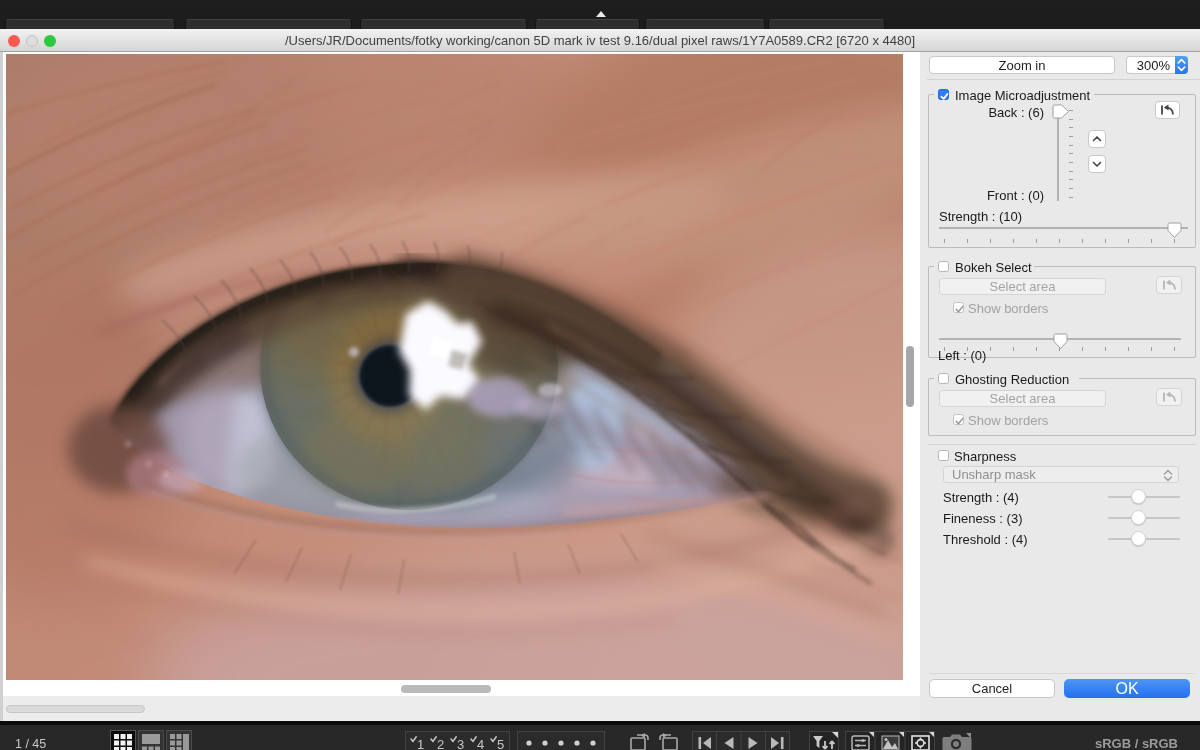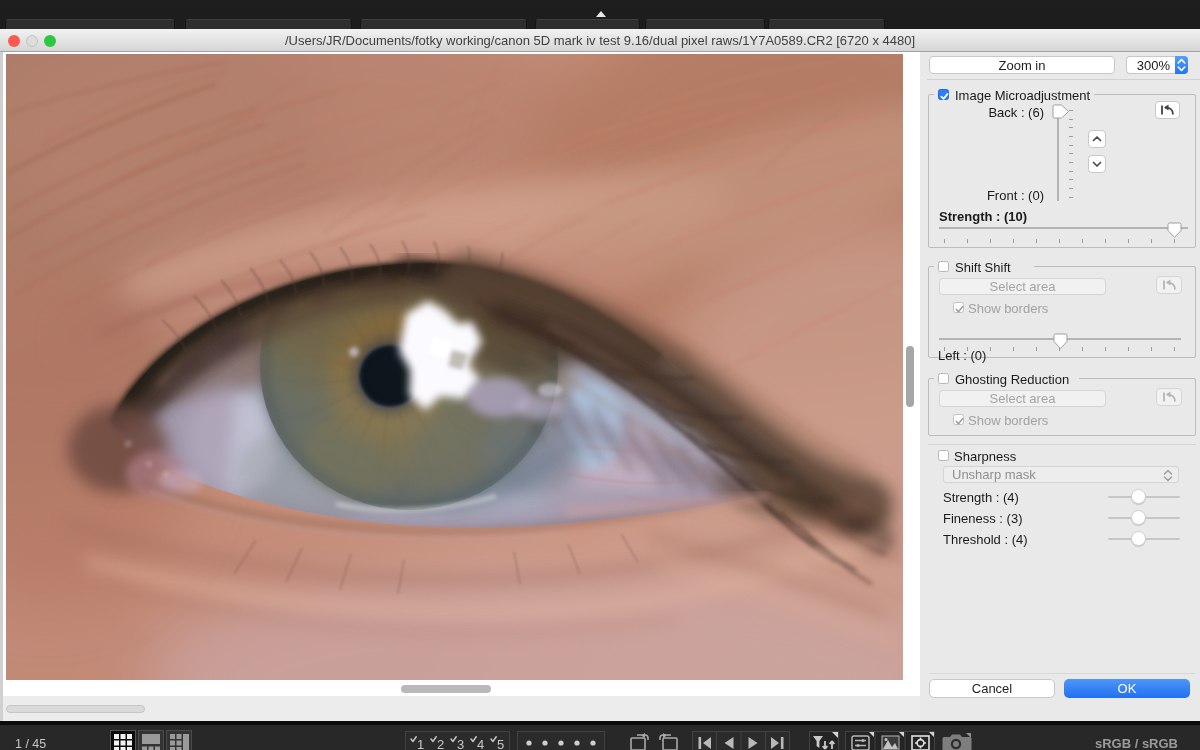--- a/index.html
+++ b/index.html
@@ -407,41 +407,41 @@
         </svg></div>
     <div class="btn" style="left:168px; top:103px; width:18px; height:18px;"><svg width="16" height="16">
           <path d="M4.5,6.5 L8,10 L11.5,6.5" fill="none" stroke="#4a4a4a" stroke-width="1.7" stroke-linecap="round" stroke-linejoin="round"></path>
         </svg></div>
     <div class="btn" style="left:235px; top:49px; width:25px; height:18px;"><svg width="23" height="16">
           <path d="M6,3.5 v9" stroke="#444" stroke-width="1.8" fill="none"></path>
           <path d="M17,12.5 c0,-5 -3,-7 -8,-7" stroke="#444" stroke-width="1.8" fill="none"></path>
           <path d="M12.5,2.5 l-4.5,3 l4.5,3 z" fill="#444"></path>
         </svg></div>
     <div class="lbl" style="left:0px; top:136px; width:124px; text-align:right;">Front : (0)</div>
-    <div class="lbl" style="left:19px; top:157px;font-weight:bold;">Strength : (10)</div>
+    <div class="lbl" style="left:19px; top:157px;">Strength : (10)</div>
     <div class="track" style="left:19px; top:175px; width:249px; height:2px;"></div>
     <svg class="abs" style="left:247px; top:170px;" width="15" height="17">
         <path d="M1,2.5 a1.5,1.5 0 0 1 1.5,-1.5 h10 a1.5,1.5 0 0 1 1.5,1.5 v6 l-6.5,7 l-6.5,-7 z" fill="#fff" stroke="#9e9e9e" stroke-width="1"></path>
       </svg>
     <div class="tick" style="left:24px;  top:187px; width:1px; height:4px;"></div>
     <div class="tick" style="left:47px;  top:187px; width:1px; height:4px;"></div>
     <div class="tick" style="left:70px;  top:187px; width:1px; height:4px;"></div>
     <div class="tick" style="left:93px;  top:187px; width:1px; height:4px;"></div>
     <div class="tick" style="left:116px; top:187px; width:1px; height:4px;"></div>
     <div class="tick" style="left:139px; top:187px; width:1px; height:4px;"></div>
     <div class="tick" style="left:162px; top:187px; width:1px; height:4px;"></div>
     <div class="tick" style="left:185px; top:187px; width:1px; height:4px;"></div>
     <div class="tick" style="left:208px; top:187px; width:1px; height:4px;"></div>
     <div class="tick" style="left:231px; top:187px; width:1px; height:4px;"></div>
     <div class="tick" style="left:254px; top:187px; width:1px; height:4px;"></div>
 
     <div class="fieldset" style="left:8px; top:214px; width:268px; height:92px;"></div>
     <div class="abs" style="left:14px; top:208px; width:100px; height:13px; background:#e9e9e9;"></div>
     <div class="cb off" style="left:18px; top:209px;"></div>
-    <div class="lbl" style="left:35px; top:208px;">Shift Shift</div>
+    <div class="lbl" style="left:35px; top:208px;">Bokeh Select</div>
     <div class="dbtn" style="left:19px; top:226px; width:167px; height:17px; line-height:16px;">Select area</div>
     <div class="dbtn" style="left:236px; top:224px; width:26px; height:18px;"><svg width="23" height="16">
           <path d="M6,3.5 v9" stroke="#b5b5b5" stroke-width="1.8" fill="none"></path>
           <path d="M17,12.5 c0,-5 -3,-7 -8,-7" stroke="#b5b5b5" stroke-width="1.8" fill="none"></path>
           <path d="M12.5,2.5 l-4.5,3 l4.5,3 z" fill="#b5b5b5"></path>
         </svg></div>
     <div class="cb dis" style="left:33px; top:250px;"><svg width="11" height="11">
           <path d="M2.3,5.4 L4.5,7.8 L8.6,2.6" fill="none" stroke="#9a9a9a" stroke-width="1.5" stroke-linecap="round" stroke-linejoin="round"></path>
         </svg></div>
     <div class="lblg" style="left:48px; top:249px;">Show borders</div>
@@ -492,21 +492,21 @@
     <div class="sthumb" style="left:211px; top:437px;"></div>
     <div class="lbl" style="left:23px; top:459px;">Fineness : (3)</div>
     <div class="strack" style="left:188px; top:465px; width:72px;"></div>
     <div class="sthumb" style="left:211px; top:458px;"></div>
     <div class="lbl" style="left:23px; top:480px;">Threshold : (4)</div>
     <div class="strack" style="left:188px; top:486px; width:72px;"></div>
     <div class="sthumb" style="left:211px; top:479px;"></div>
 
     <div class="abs" style="left:9px; top:621px; width:266px; height:1px; background:#d8d8d8;"></div>
     <div class="btn" style="left:9px; top:627px; width:126px; height:19px; line-height:18px; border-radius:5px;">Cancel</div>
-    <div class="abs" style="left:144px; top:627px; width:126px; height:19px; border-radius:5px; background:linear-gradient(#4e96f8,#2270ee); color:#fff; text-align:center; line-height:19px; font-size:13px;">OK</div>
+    <div class="abs" style="left:144px; top:627px; width:126px; height:19px; border-radius:5px; background:linear-gradient(#4e96f8,#2270ee); color:#fff; text-align:center; line-height:19px; font-size:16px;">OK</div>
   </div>
 
   <div id="blackline"></div>
   <div id="toolbar">
     <div class="abs tbtxt" style="left:15px; top:12px;">1 / 45</div>
     <svg class="abs" style="left:110px; top:5px;" width="84" height="25" viewBox="0 0 84 25">
 <rect x="0.5" y="0.5" width="25" height="24" fill="#0a0a0a" stroke="#555"></rect>
 <g fill="#f2f2f2">
 <rect x="4" y="4" width="5" height="5"></rect>
           <rect x="10.5" y="4" width="5" height="5"></rect>

